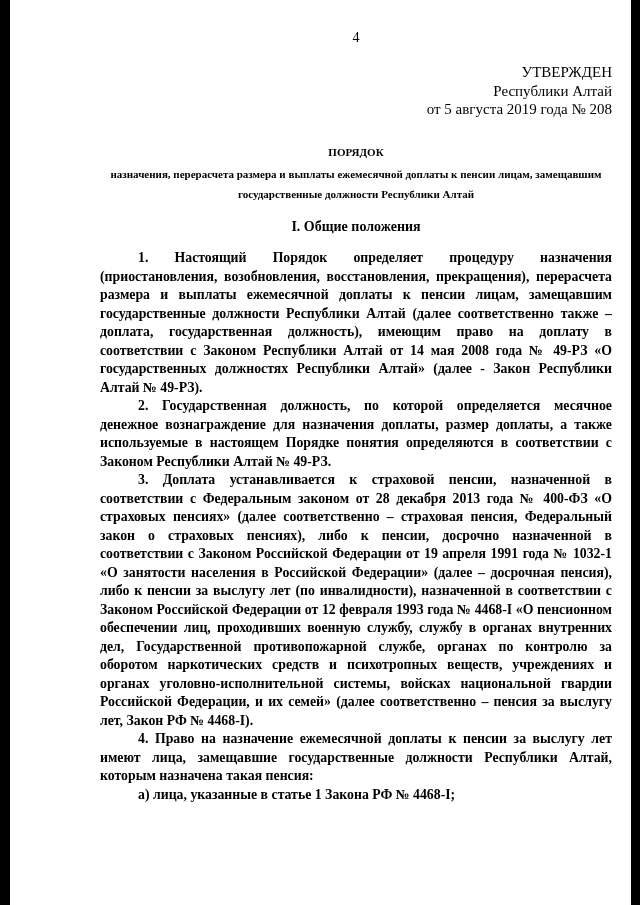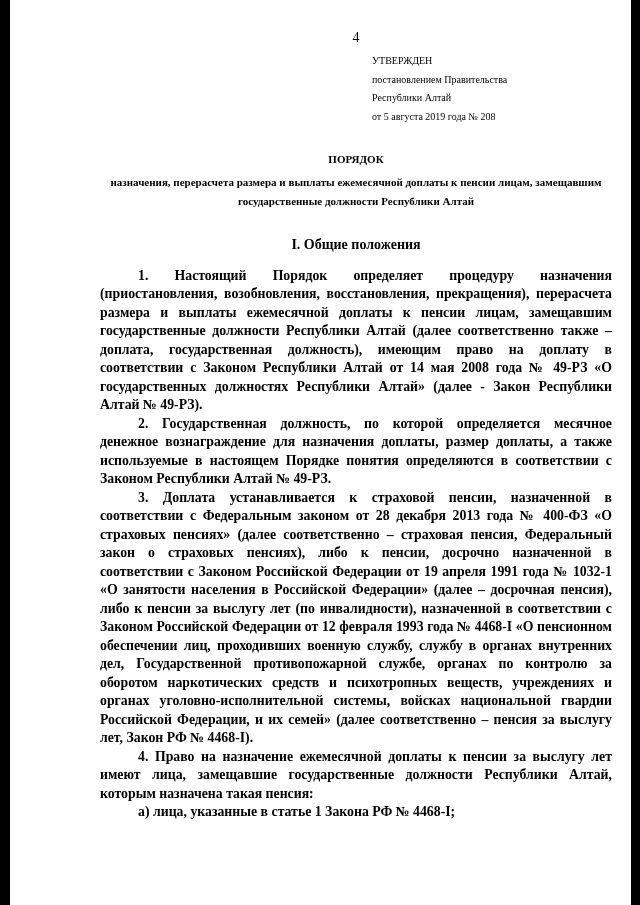--- a/index.html
+++ b/index.html
@@ -29,40 +29,40 @@
     left: 100px;
     top: 28px;
     width: 512px;
   }
   .page-number {
     text-align: center;
     font-size: 14px;
     line-height: 19px;
   }
   .approval-block {
-    margin-top: 5px;
+    margin-top: 16px;
     margin-left: auto;
     margin-right: 0;
     width: 240px;
-    text-align: left;
-    font-size: 10px;
+    text-align: right;
+    font-size: 15px;
     line-height: 18.5px;
   }
   .approval-block p { margin: 0; }
   .title-block {
     margin-top: 24px;
     text-align: center;
     font-weight: bold;
     font-size: 11px;
     line-height: 19.5px;
   }
   .title-heading { margin: 0 0 3px 0; }
   .title-subtitle { margin: 0; }
   .section-heading {
-    margin-top: 23px;
+    margin-top: 13px;
     text-align: center;
     font-weight: bold;
     font-size: 14px;
     line-height: 19px;
   }
   .body-text {
     margin-top: 13px;
     font-size: 13.8px;
     line-height: 18.5px;
     text-align: justify;
@@ -82,21 +82,20 @@
   <div class="scan-bar right"></div>
 
   <div class="content">
 
     <div class="page-number">4</div>
 
     <div class="approval-block">
 
         <p>УТВЕРЖДЕН</p>
 
-        <p>постановлением Правительства</p>
 
         <p>Республики Алтай</p>
 
         <p>от 5 августа 2019 года № 208</p>
       </div>
 
     <div class="title-block">
       <p class="title-heading">ПОРЯДОК</p>
       <p class="title-subtitle">назначения, перерасчета размера и выплаты ежемесячной доплаты к пенсии лицам, замещавшим государственные должности Республики Алтай</p>
     </div>

